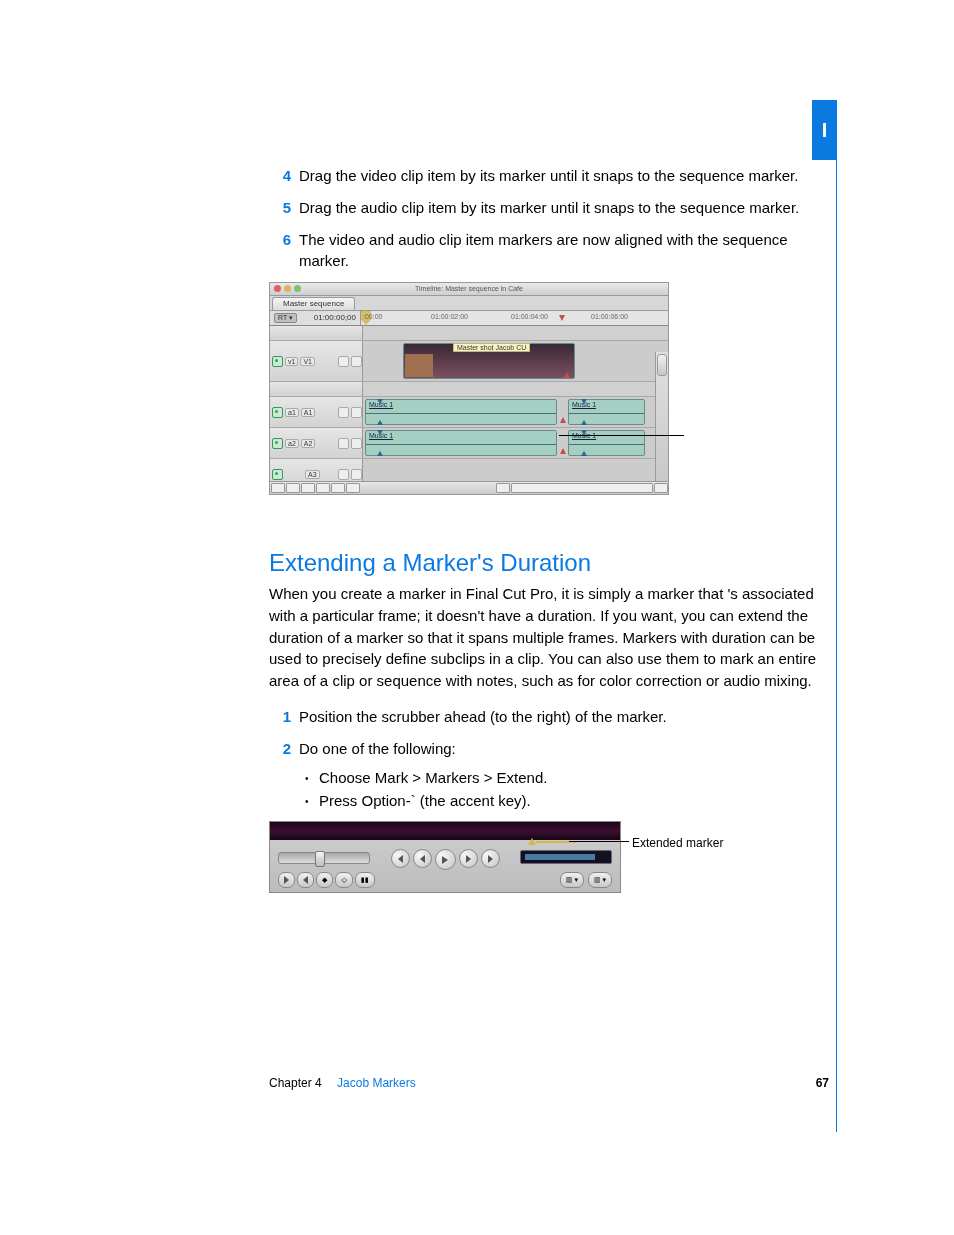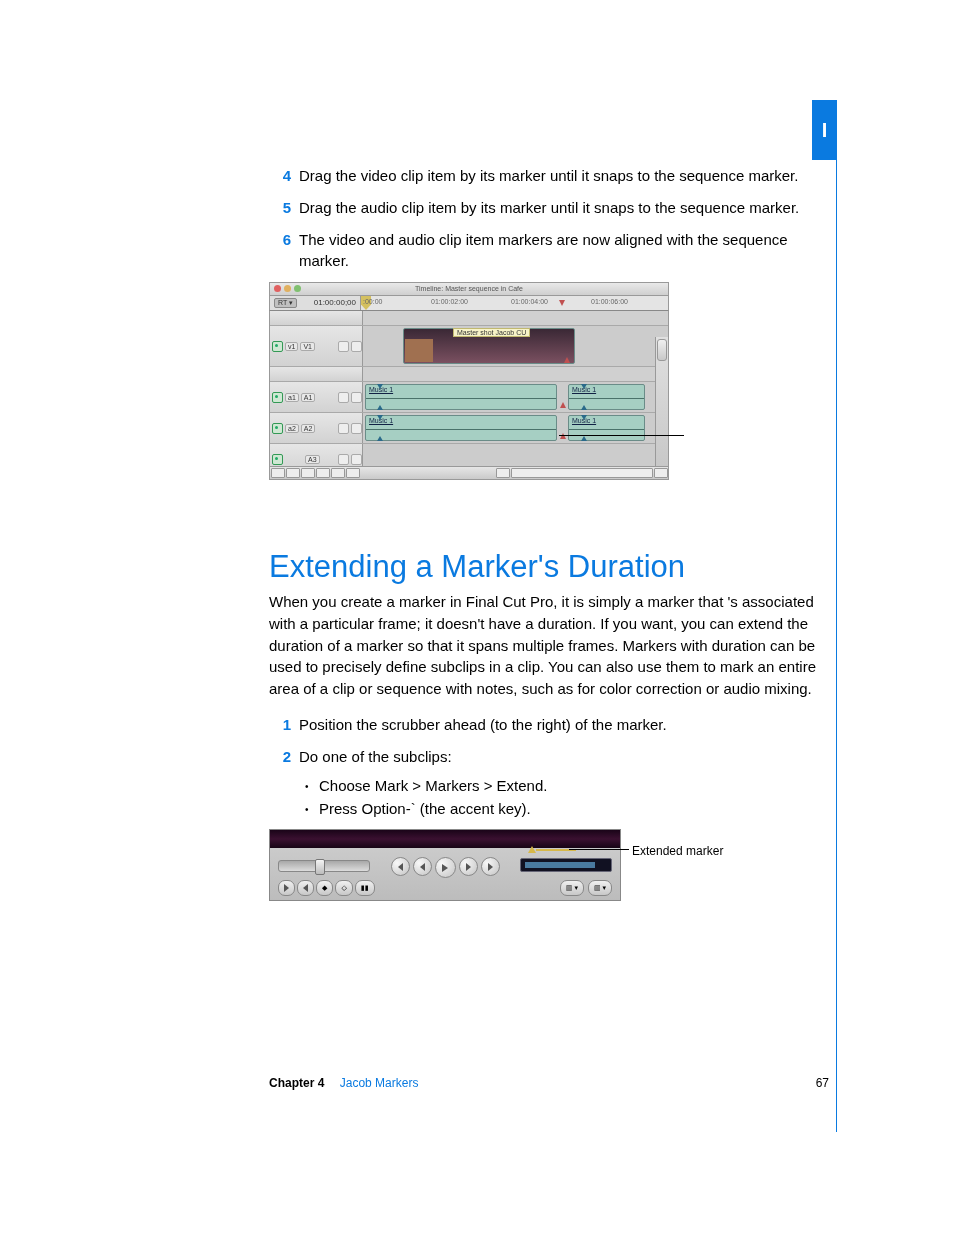--- a/index.html
+++ b/index.html
@@ -57,21 +57,21 @@
     height: 225px;
   }
   .fig2-wrap {
     position: relative;
     margin-top: 12px;
     height: 80px;
   }
   h2.section {
     color: #0a7ae0;
     font-weight: normal;
-    font-size: 31px;
+    font-size: 24px;
     margin: 42px 0 6px 0;
   }
   p.body {
     margin: 0 0 14px 0;
     line-height: 1.45;
   }
   p.lead {
     font-weight: bold;
     margin: 8px 0 6px 0;
   }
@@ -105,23 +105,23 @@
   }
   .footer {
     position: absolute;
     left: 269px;
     bottom: 145px;
     width: 560px;
     font-size: 12px;
     display: flex;
     justify-content: space-between;
   }
-  .footer .left .chap { font-weight: bold; }
+  .footer .left .chap { font-weight: normal; }
   .footer .left .title { color: #0a7ae0; margin-left: 12px; }
-  .footer .right { font-weight: normal; }
+  .footer .right { font-weight: bold; }
   .right-rule {
     position: absolute;
     right: 117px;
     top: 160px;
     width: 1px;
     height: 972px;
     background: #0a7ae0;
   }
 
   
@@ -262,20 +262,23 @@
     <div class="fig1-wrap">
       <div class="tl">
         <div class="winbar">
           <span class="traffic">
               <span class="r"></span>
               <span class="y"></span>
               <span class="g"></span>
             </span>
           <span>Timeline: Master sequence in Cafe</span>
         </div>
+        <div class="tabrow">
+          <div class="tab">Master sequence</div>
+        </div>
         <div class="ruler">
           <div class="left">
             <span class="rt">RT ▾</span>
             <span class="tc">01:00:00;00</span>
           </div>
           <div class="times">
             <span class="playhead" style="left:0px;"></span>
             <span class="tlabel" style="left:2px;top:2px;">:00:00</span>
             <span class="tlabel" style="left:70px;top:2px;">01:00:02:00</span>
             <span class="tlabel" style="left:150px;top:2px;">01:00:04:00</span>
@@ -395,21 +398,21 @@
     <h2 class="section">Extending a Marker's Duration</h2>
     <p class="body">When you create a marker in Final Cut Pro, it is simply a marker that 's associated with a particular frame; it doesn't have a duration. If you want, you can extend the duration of a marker so that it spans multiple frames. Markers with duration can be used to precisely define subclips in a clip. You can also use them to mark an entire area of a clip or sequence with notes, such as for color correction or audio mixing.</p>
 
 
     <div class="step">
       <div class="step-num">1</div>
       <div class="step-text">Position the scrubber ahead (to the right) of the marker.</div>
     </div>
     <div class="step">
       <div class="step-num">2</div>
-      <div class="step-text">Do one of the subclips:</div>
+      <div class="step-text">Do one of the following:</div>
     </div>
     <ul class="bullets">
       <li>Choose Mark &gt; Markers &gt; Extend.</li>
       <li>Press Option-` (the accent key).</li>
     </ul>
 
     <div class="fig2-wrap">
       <div class="vw">
         <div class="vid"></div>
         <div class="mkr" style="left:258px;">

